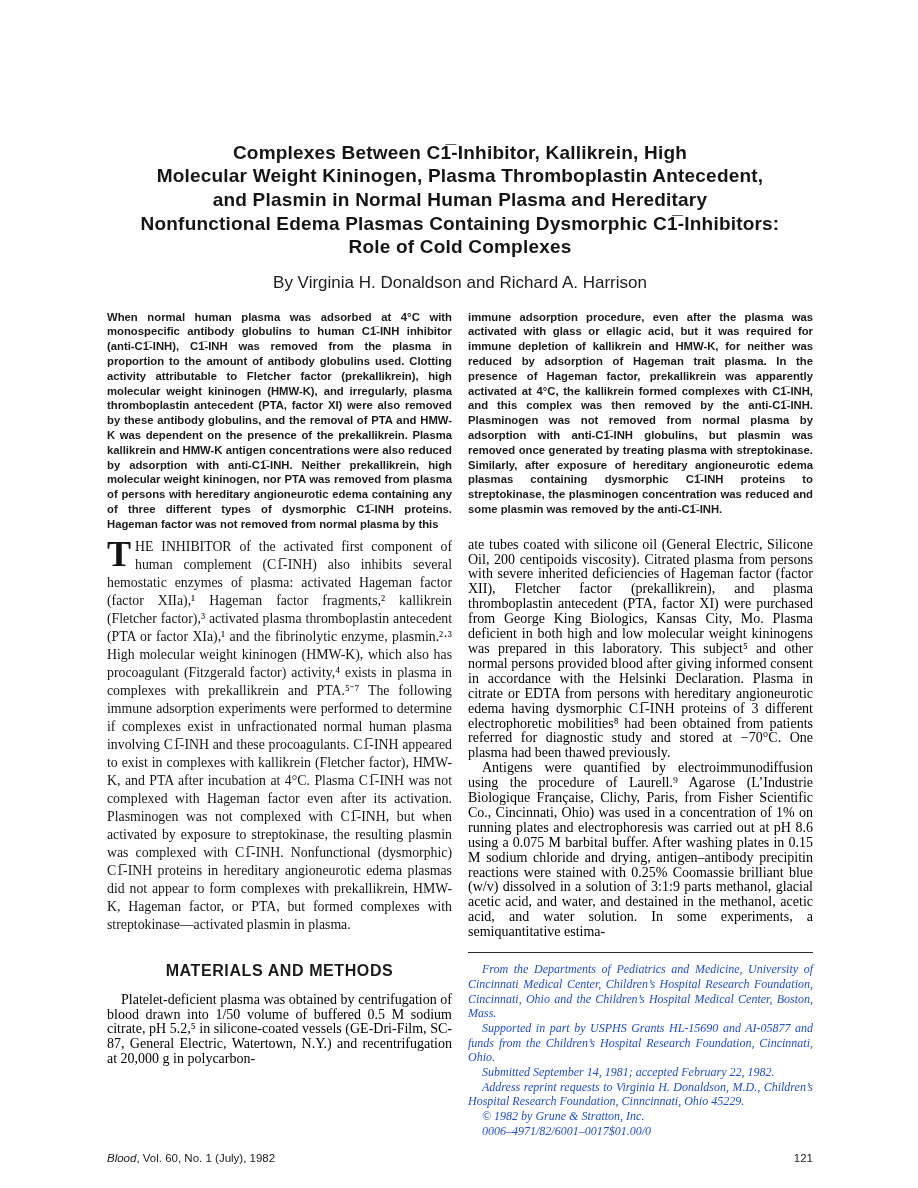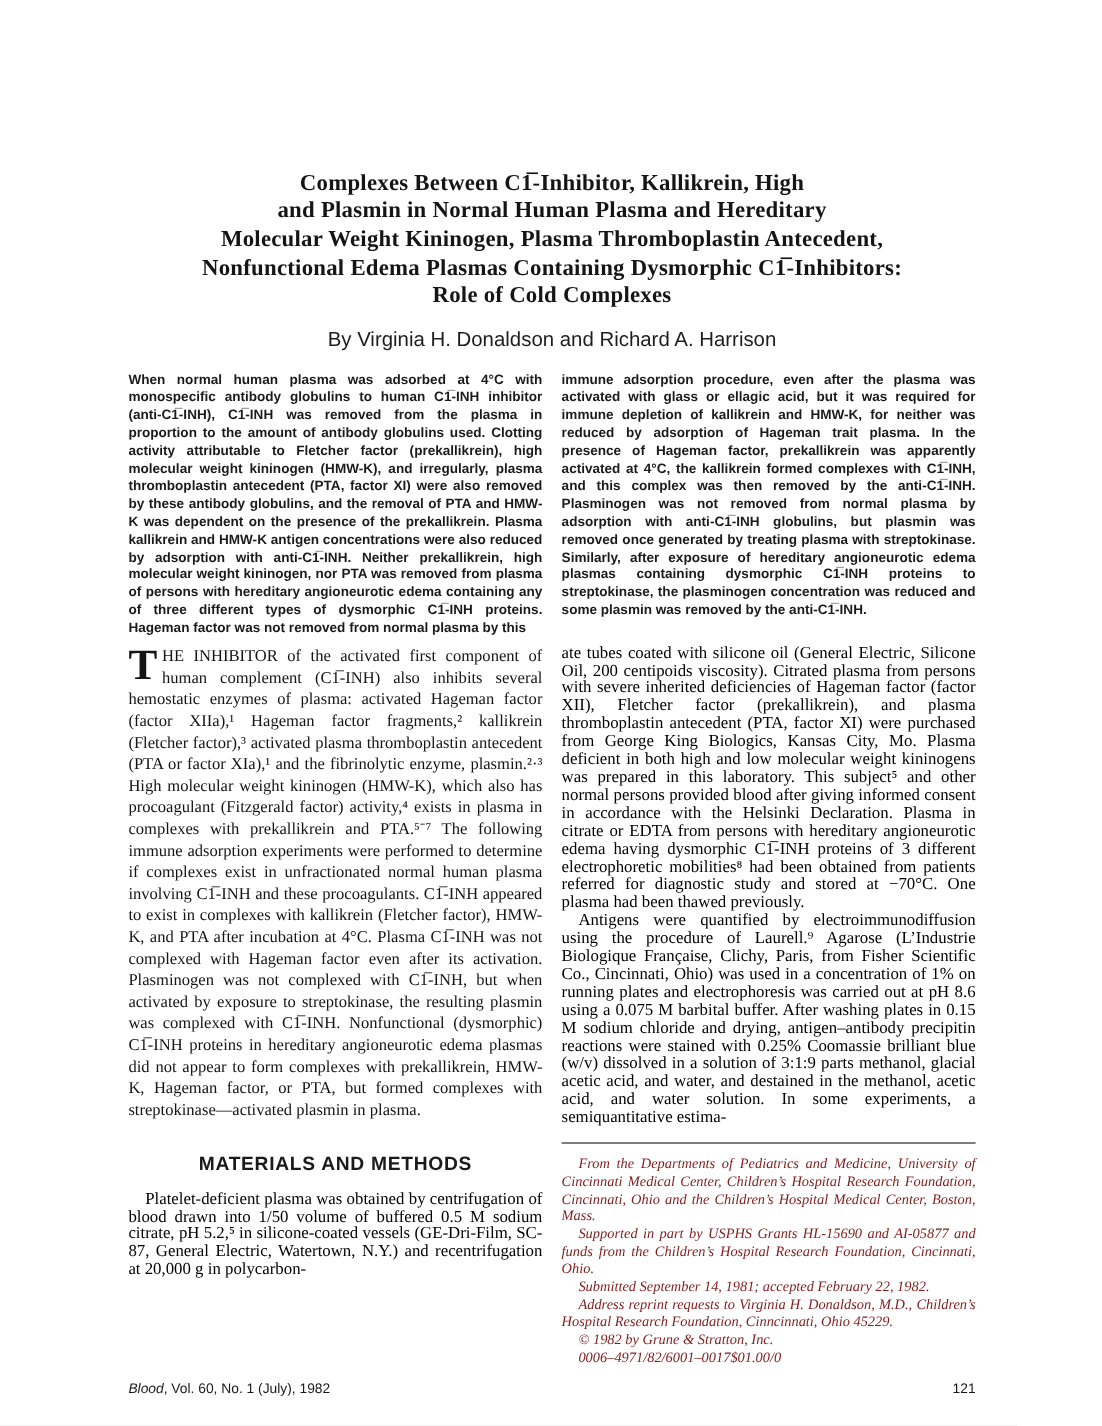--- a/index.html
+++ b/index.html
@@ -9,21 +9,21 @@
     background:#ffffff;
     color:#1b1b1b;
     box-sizing:border-box;
     padding:128px 105px 0 107px;
     font-family:"Liberation Serif", serif;
     overflow:hidden;
   }
   
   .title{
     text-align:center;
-    font-family:Liberation Serif, serif;
+    font-family:Liberation Sans, sans-serif;
     font-weight:bold;
     font-size:19px;
     line-height:23.6px;
     color:#151515;
     letter-spacing:0.2px;
   }
   .title .t-line{display:block;}
   .byline{
     margin-top:14px;
     text-align:center;
@@ -89,43 +89,43 @@
     border-top:1.5px solid #2a2a2a;
     margin:12px 0 9px 0;
   }
   .footnotes p{
     margin:0;
     font-style:italic;
     font-size:12px;
     line-height:14.7px;
     text-align:justify;
     text-indent:14px;
-    color:#7f1d1d;
+    color:#1d4ed8;
   }
   
   .footer{
     position:absolute;
     left:107px;right:105px;top:1152px;
     display:flex;
     justify-content:space-between;
     font-family:"Liberation Sans", sans-serif;
     font-size:11.5px;
     color:#1a1a1a;
   }
   .footer .journal{font-style:italic;}
 </style>
 </head>
 <body>
 
 <div class="page">
 
   <h1 class="title">
     <span class="t-line">Complexes Between C1̅-Inhibitor, Kallikrein, High</span>
+    <span class="t-line">Molecular Weight Kininogen, Plasma Thromboplastin Antecedent,</span>
     <span class="t-line">and Plasmin in Normal Human Plasma and Hereditary</span>
-    <span class="t-line">Molecular Weight Kininogen, Plasma Thromboplastin Antecedent,</span>
     <span class="t-line">Nonfunctional Edema Plasmas Containing Dysmorphic C1̅-Inhibitors:</span>
     <span class="t-line">Role of Cold Complexes</span>
   </h1>
 
   <div class="byline">By Virginia H. Donaldson and Richard A. Harrison</div>
 
   <div class="abstract">
     <div class="col">When normal human plasma was adsorbed at 4°C with monospecific antibody globulins to human C1̅-INH inhibitor (anti-C1̅-INH), C1̅-INH was removed from the plasma in proportion to the amount of antibody globulins used. Clotting activity attributable to Fletcher factor (prekallikrein), high molecular weight kininogen (HMW-K), and irregularly, plasma thromboplastin antecedent (PTA, factor XI) were also removed by these antibody globulins, and the removal of PTA and HMW-K was dependent on the presence of the prekallikrein. Plasma kallikrein and HMW-K antigen concentrations were also reduced by adsorption with anti-C1̅-INH. Neither prekallikrein, high molecular weight kininogen, nor PTA was removed from plasma of persons with hereditary angioneurotic edema containing any of three different types of dysmorphic C1̅-INH proteins. Hageman factor was not removed from normal plasma by this</div>
     <div class="col">immune adsorption procedure, even after the plasma was activated with glass or ellagic acid, but it was required for immune depletion of kallikrein and HMW-K, for neither was reduced by adsorption of Hageman trait plasma. In the presence of Hageman factor, prekallikrein was apparently activated at 4°C, the kallikrein formed complexes with C1̅-INH, and this complex was then removed by the anti-C1̅-INH. Plasminogen was not removed from normal plasma by adsorption with anti-C1̅-INH globulins, but plasmin was removed once generated by treating plasma with streptokinase. Similarly, after exposure of hereditary angioneurotic edema plasmas containing dysmorphic C1̅-INH proteins to streptokinase, the plasminogen concentration was reduced and some plasmin was removed by the anti-C1̅-INH.</div>
   </div>

